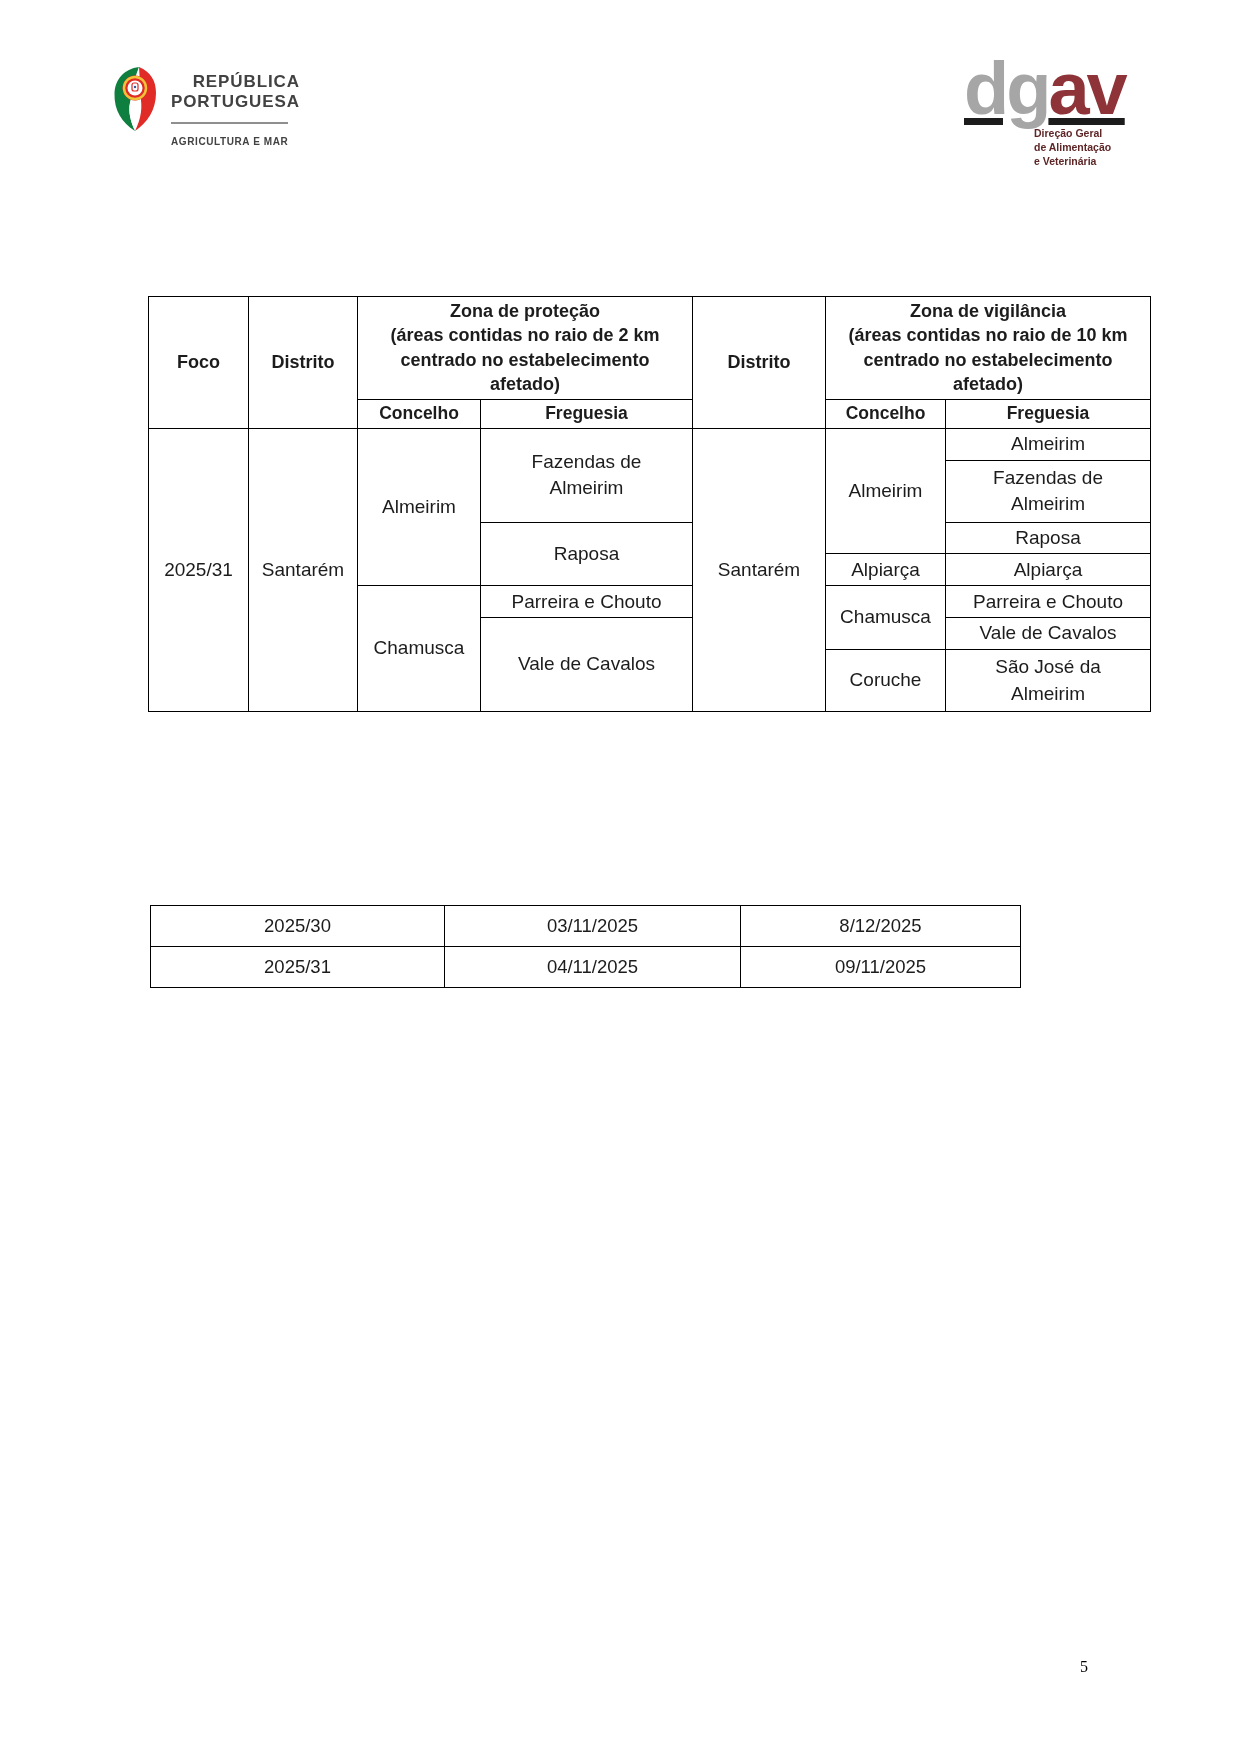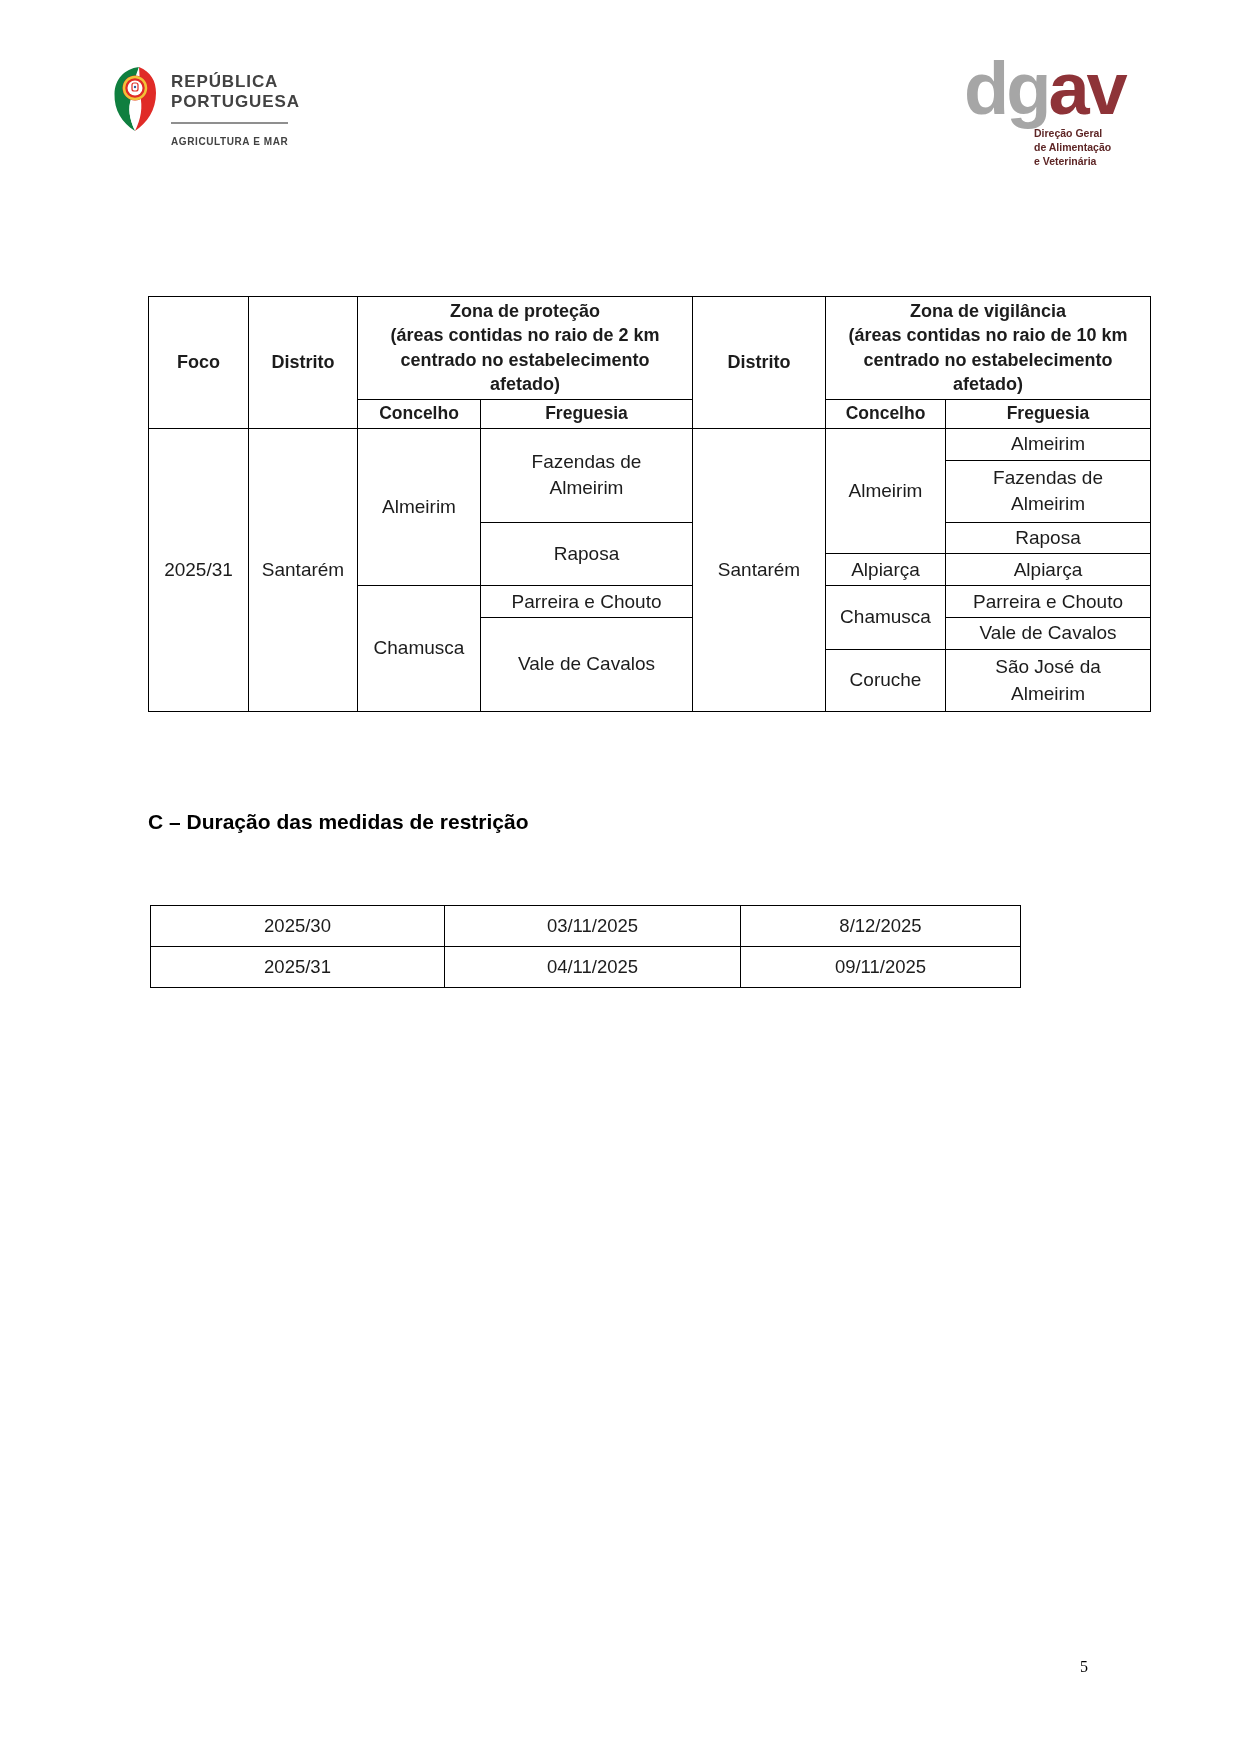--- a/index.html
+++ b/index.html
@@ -4,26 +4,26 @@
 <style>
   * { margin:0; padding:0; box-sizing:border-box; }
   html,body { background:#ffffff; }
   body { font-family:"Liberation Sans","DejaVu Sans",sans-serif; color:#1c1c1c; }
   .page { position:relative; width:1241px; height:1755px; background:#fff; overflow:hidden; }
 
   
   .gov-logo { position:absolute; left:112px; top:66px; display:flex; align-items:flex-start; }
   .gov-emblem { width:46px; height:66px; flex:0 0 auto; }
   .gov-text { margin-left:13px; padding-top:6px; }
-  .gov-title { font-size:17px; font-weight:700; color:#424242; letter-spacing:0.9px; line-height:20px; }
+  .gov-title { font-size:17px; font-weight:700; color:#424242; letter-spacing:0.9px; line-height:20px;text-align:right; }
   .gov-divider { width:117px; height:2px; background:#8f8f8f; margin-top:10px; }
   .gov-dept { margin-top:12px; font-size:10px; font-weight:700; color:#424242; letter-spacing:0.6px; }
 
   
-  .dgav-logo { position:absolute; left:964px; top:54px; width:200px; height:110px; }
+  .dgav-logo { position:absolute; left:964px; top:54px; width:200px; height:110px;text-decoration:underline; }
   .dgav-word { font-size:74px; font-weight:700; letter-spacing:-3px; line-height:70px; }
   .dgav-gray { color:#a6a6a6; }
   .dgav-red  { color:#8e3338; }
   .dgav-sub { position:absolute; left:70px; top:72px; font-size:10.5px; font-weight:700;
               color:#5e2626; line-height:14px; white-space:nowrap; }
 
   
   .zones-wrap { position:absolute; left:148px; top:296px; width:1002px; }
   table { border-collapse:collapse; table-layout:fixed; width:100%; }
   .zones-table th, .zones-table td {
@@ -157,21 +157,20 @@
         </tr>
         <tr class="r7">
           <td>Coruche</td>
           <td class="multiline">São José da
 Almeirim</td>
         </tr>
       </tbody>
     </table>
   </div>
 
-  <div class="section-heading">C – Duração das medidas de restrição</div>
 
   <div class="duration-wrap">
     <table class="duration-table">
       <colgroup>
         <col style="width:294px">
           <col style="width:296px">
           <col style="width:280px">
       </colgroup>
       <tbody>
         <tr class="dr">

